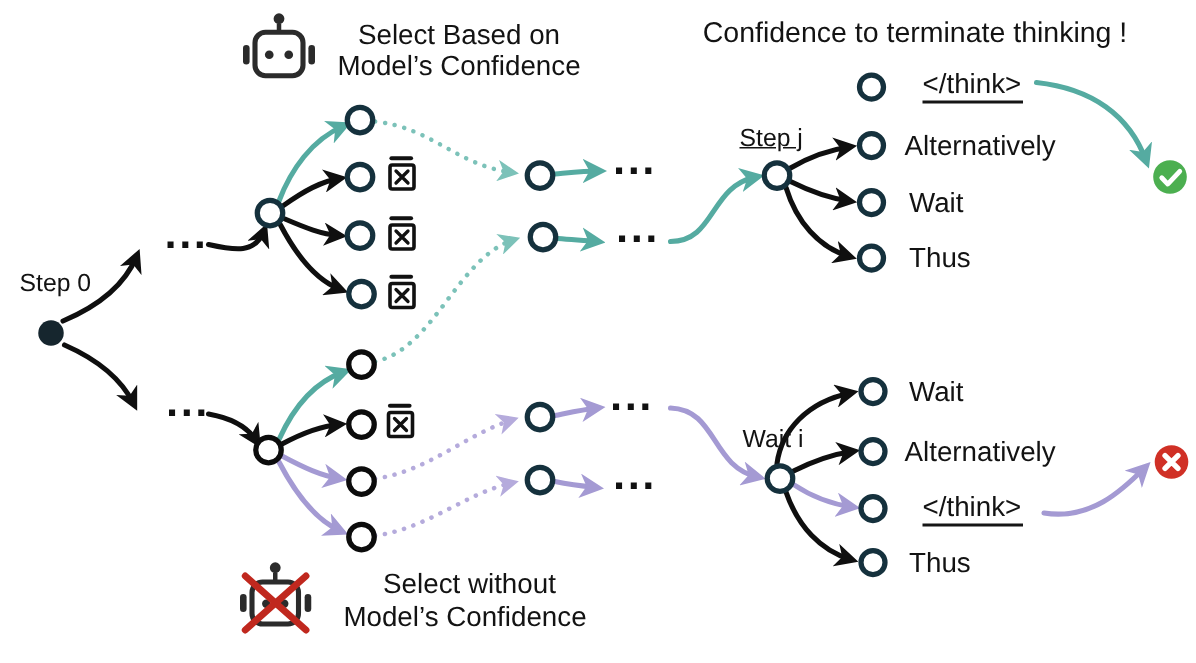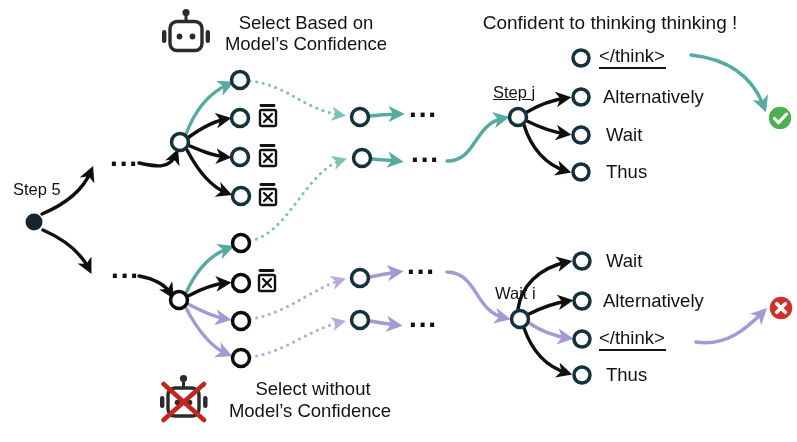--- a/index.html
+++ b/index.html
@@ -8,21 +8,21 @@
     font-family:"Liberation Sans", sans-serif;color:#131313;
   }
   #diagram-svg{position:absolute;left:0;top:0;}
   .lbl{position:absolute;white-space:nowrap;color:#131313;
        font:18.5px/22px "Liberation Sans", sans-serif;}
   .ctr{transform:translateX(-50%);text-align:center;}
   .banner{font-size:19px;line-height:22px;}
   .caption{font-size:18.5px;line-height:21px;}
   .steplbl{font-size:16.5px;line-height:18px;}
   .token{font-size:18.5px;line-height:22px;}
-  .underline{border-bottom:2px solid #161616;padding:0 1px 1px 0;}
+  .underline{border-bottom:2px solid #161616;padding:0 1px 1px 0;margin-left:16px;}
   .dots{font:bold 23px/18px "DejaVu Sans", sans-serif;letter-spacing:1px;color:#111;}
 </style>
 </head>
 <body>
 
 <div id="stage">
 
 <svg id="diagram-svg" width="797" height="442" viewBox="0 0 797 442">
   <defs>
     <marker id="mk-black" viewBox="0 0 10 10" refX="6.5" refY="5" markerWidth="4.6" markerHeight="4.6" orient="auto-start-reverse">
@@ -169,25 +169,25 @@
     <path d="M774.5,118.5 l4,4.2 l8,-8.5" fill="none" stroke="#ffffff" stroke-width="3.2" stroke-linecap="round" stroke-linejoin="round"></path>
   </g>
   <g>
     <circle cx="781" cy="308" r="11.2" fill="#d03026"></circle>
     <path d="M776.7,303.7 L785.3,312.3 M785.3,303.7 L776.7,312.3" fill="none" stroke="#ffffff" stroke-width="3.6" stroke-linecap="round"></path>
   </g>
 </svg>
 
 <div class="lbl caption ctr" style="left:306px;top:12px;">Select Based on</div>
 <div class="lbl caption ctr" style="left:306px;top:33px;">Model’s Confidence</div>
-<div class="lbl banner ctr" style="left:610px;top:12px;">Confident to thinking thinking !</div>
+<div class="lbl banner ctr" style="left:610px;top:12px;">Confidence to terminate thinking !</div>
 <div class="lbl caption ctr" style="left:313px;top:378px;">Select without</div>
 <div class="lbl caption ctr" style="left:310px;top:400px;">Model’s Confidence</div>
 
-<div class="lbl steplbl" style="left:13px;top:180px;">Step 5</div>
+<div class="lbl steplbl" style="left:13px;top:180px;">Step 0</div>
 <div class="lbl steplbl" style="left:493px;top:83px;text-decoration:underline;">Step j</div>
 <div class="lbl steplbl" style="left:495px;top:284px;">Wait i</div>
 
 <div class="dots ctr" style="position:absolute;left:124px;top:149px;">...</div>
 <div class="dots ctr" style="position:absolute;left:125px;top:261px;">...</div>
 <div class="dots ctr" style="position:absolute;left:423px;top:100px;">...</div>
 <div class="dots ctr" style="position:absolute;left:425px;top:145px;">...</div>
 <div class="dots ctr" style="position:absolute;left:421px;top:257px;">...</div>
 <div class="dots ctr" style="position:absolute;left:423px;top:310px;">...</div>
 

